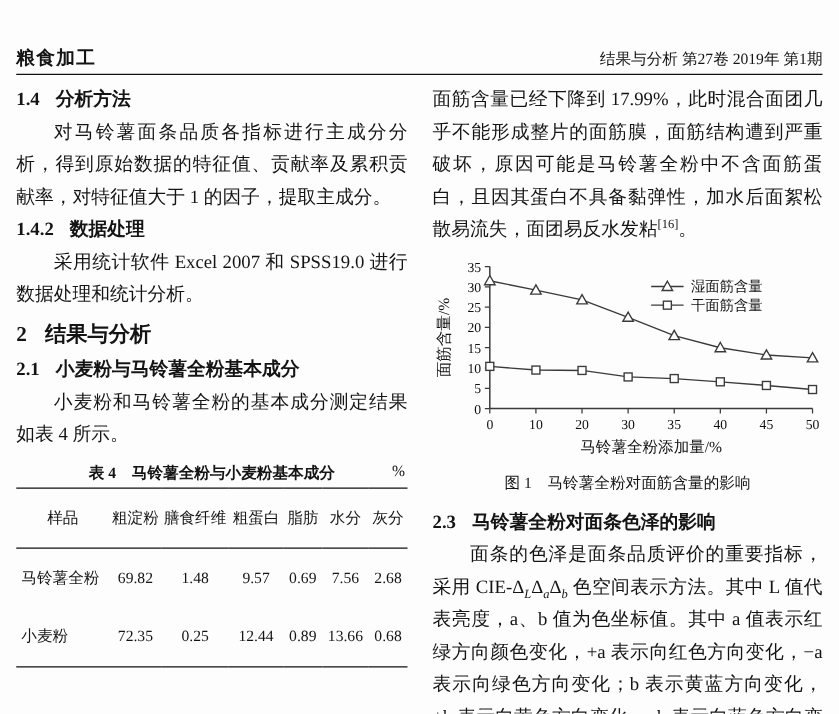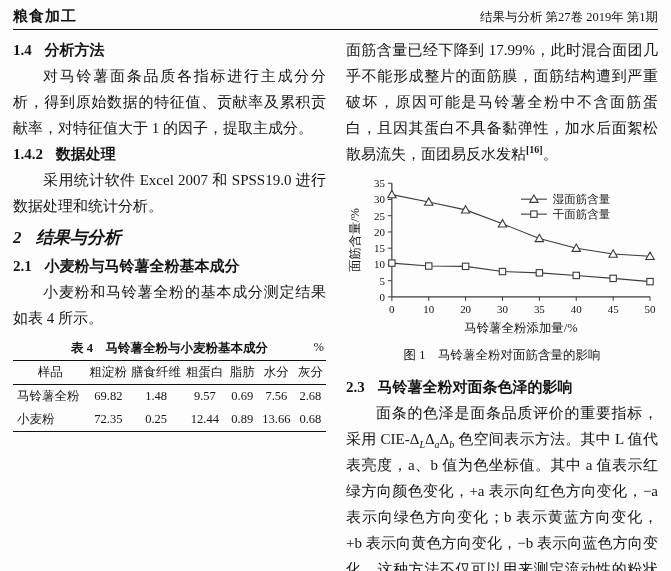--- a/index.html
+++ b/index.html
@@ -1,42 +1,42 @@
 <!DOCTYPE html>
 <html><head>
 <meta charset="utf-8">
 <style>
   html,body{margin:0;padding:0;}
   body{width:671px;height:571px;overflow:hidden;background:#fdfdfd;color:#141414;
        font-family:"Liberation Serif","DejaVu Serif",serif;}
-  .page{position:relative;width:671px;height:528px;}
+  .page{position:relative;width:671px;height:528px;margin-top:30px;}
   .hdr{position:absolute;top:7px;left:13px;right:13px;display:flex;
        justify-content:space-between;align-items:baseline;}
   .hdr-left{font-size:15px;font-weight:bold;letter-spacing:1px;}
   .hdr-right{font-size:12.5px;}
   .header-rule{position:absolute;top:29px;left:13px;right:13px;height:0;
        border:none;border-top:1.6px solid #111;margin:0;}
   .col{position:absolute;top:37px;}
   .col-left{left:13px;width:313px;}
   .col-right{left:346px;width:312px;}
   p.body{font-size:15px;line-height:26px;text-align:justify;margin:0;}
   .indent{text-indent:2em;}
-  .h1x{font-size:17px;font-weight:bold;margin:5px 0 2px;line-height:27px;font-style:italic;}
+  .h1x{font-size:17px;font-weight:bold;margin:5px 0 2px;line-height:27px;}
   .h2x{font-size:15px;font-weight:bold;margin:0;line-height:26px;}
   .h3x{font-size:15px;font-weight:bold;margin:0;line-height:26px;}
   .num{margin-right:0.85em;}
-  sup{font-size:10px;line-height:0;font-weight:bold;}
+  sup{font-size:10px;line-height:0;}
   sub{font-size:10px;line-height:0;font-style:italic;}
   .tablecap{position:relative;font-size:12.5px;font-weight:bold;text-align:center;
        margin-top:9px;margin-bottom:3px;}
   .tablecap .unit{position:absolute;right:2px;top:0;font-weight:normal;}
   table{width:100%;border-collapse:collapse;font-size:12.5px;
        border-top:1.6px solid #111;border-bottom:1.6px solid #111;}
   thead tr{border-bottom:1px solid #111;}
-  th,td{padding:3px 2px;text-align:center;font-weight:normal;white-space:nowrap;}
+  th,td{padding:15px 2px;text-align:center;font-weight:normal;white-space:nowrap;}
   tbody td:first-child{text-align:left;padding-left:4px;}
   figure{margin:10px 0 0 0;}
   figcaption{font-size:12.5px;font-weight:normal;text-align:center;margin-top:4px;}
   svg text{font-family:"Liberation Serif","DejaVu Serif",serif;}
   .mt10{margin-top:10px;}
 </style>
 </head>
 <body>
 
 <div class="page">

